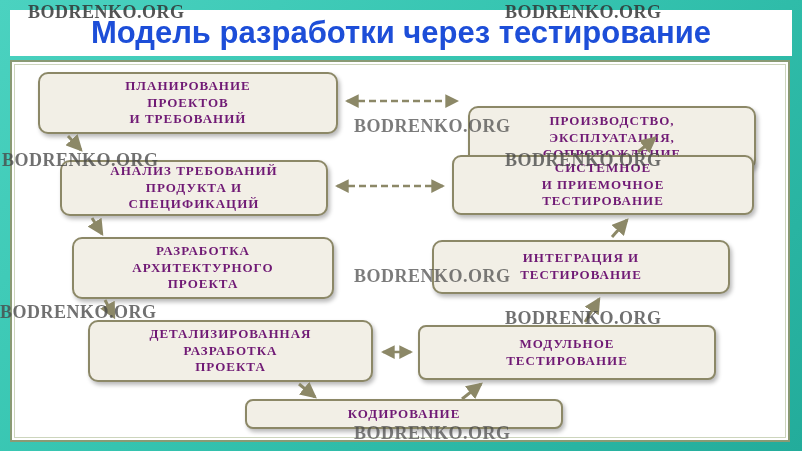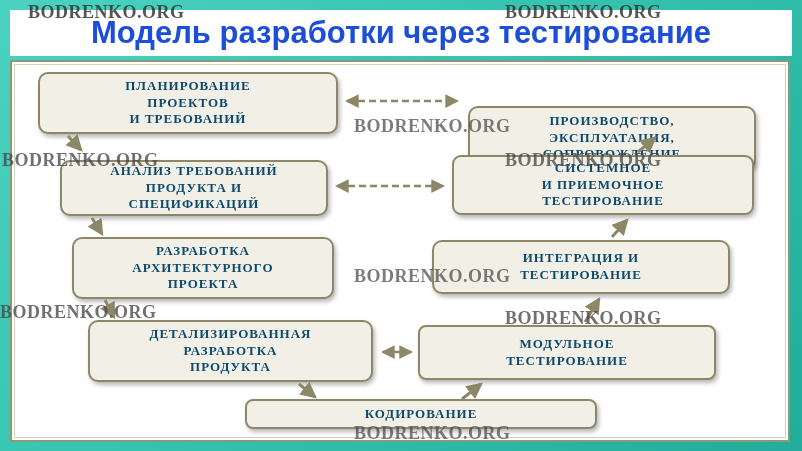--- a/index.html
+++ b/index.html
@@ -21,32 +21,32 @@
     background:#ffffff;border:2px solid #8a9a74;box-sizing:border-box;
   }
   .panel::after{
     content:"";position:absolute;inset:2px;border:1px solid #cdd5bd;pointer-events:none;
   }
   .box{
     position:absolute;box-sizing:border-box;
     background:#f2efe6;border:2px solid #8c8867;border-radius:10px;
     box-shadow:2px 3px 4px rgba(0,0,0,0.28);
     display:flex;align-items:center;justify-content:center;text-align:center;
-    color:#0c4a6e;font-family:"Liberation Serif",serif;font-weight:bold;
+    color:#701a75;font-family:"Liberation Serif",serif;font-weight:bold;
     font-size:13px;line-height:1.3;letter-spacing:1px;white-space:pre-line;
   }
   .b-l1{left:38px;top:72px;width:300px;height:62px;}
   .b-l2{left:60px;top:160px;width:268px;height:56px;}
   .b-l3{left:72px;top:237px;width:262px;height:62px;}
   .b-l4{left:88px;top:320px;width:285px;height:62px;}
   .b-r1{left:468px;top:70px;width:288px;height:64px;margin-top:36px;}
   .b-r2{left:452px;top:155px;width:302px;height:60px;border-radius:9px;}
   .b-r3{left:432px;top:240px;width:298px;height:54px;}
   .b-r4{left:418px;top:325px;width:298px;height:55px;border-radius:8px;}
-  .b-cod{left:245px;top:399px;width:352px;height:30px;border-radius:8px;}
+  .b-cod{left:245px;top:399px;width:318px;height:30px;border-radius:8px;}
   .arrows{position:absolute;left:0;top:0;width:802px;height:451px;pointer-events:none;}
   .wm{
     position:absolute;font-weight:bold;font-size:18px;letter-spacing:0.5px;
     color:rgba(48,48,48,0.82);font-family:Liberation Serif, serif;white-space:nowrap;
   }
   .w1{left:28px;top:2px;}
   .w2{left:505px;top:2px;}
   .w3{left:354px;top:116px;color:rgba(72,72,72,0.72);}
   .w4{left:2px;top:150px;color:rgba(72,72,72,0.78);}
   .w5{left:505px;top:150px;color:rgba(72,72,72,0.78);}
@@ -70,21 +70,21 @@
 ПРОЕКТОВ
 И ТРЕБОВАНИЙ</div>
   <div class="box b-l2">АНАЛИЗ ТРЕБОВАНИЙ
 ПРОДУКТА И
 СПЕЦИФИКАЦИЙ</div>
   <div class="box b-l3">РАЗРАБОТКА
 АРХИТЕКТУРНОГО
 ПРОЕКТА</div>
   <div class="box b-l4">ДЕТАЛИЗИРОВАННАЯ
 РАЗРАБОТКА
-ПРОДУКТА</div>
+ПРОЕКТА</div>
 
   <div class="box b-r1">ПРОИЗВОДСТВО,
 ЭКСПЛУАТАЦИЯ,
 СОПРОВОЖДЕНИЕ</div>
   <div class="box b-r2">СИСТЕМНОЕ
 И ПРИЕМОЧНОЕ
 ТЕСТИРОВАНИЕ</div>
   <div class="box b-r3">ИНТЕГРАЦИЯ И
 ТЕСТИРОВАНИЕ</div>
   <div class="box b-r4">МОДУЛЬНОЕ

